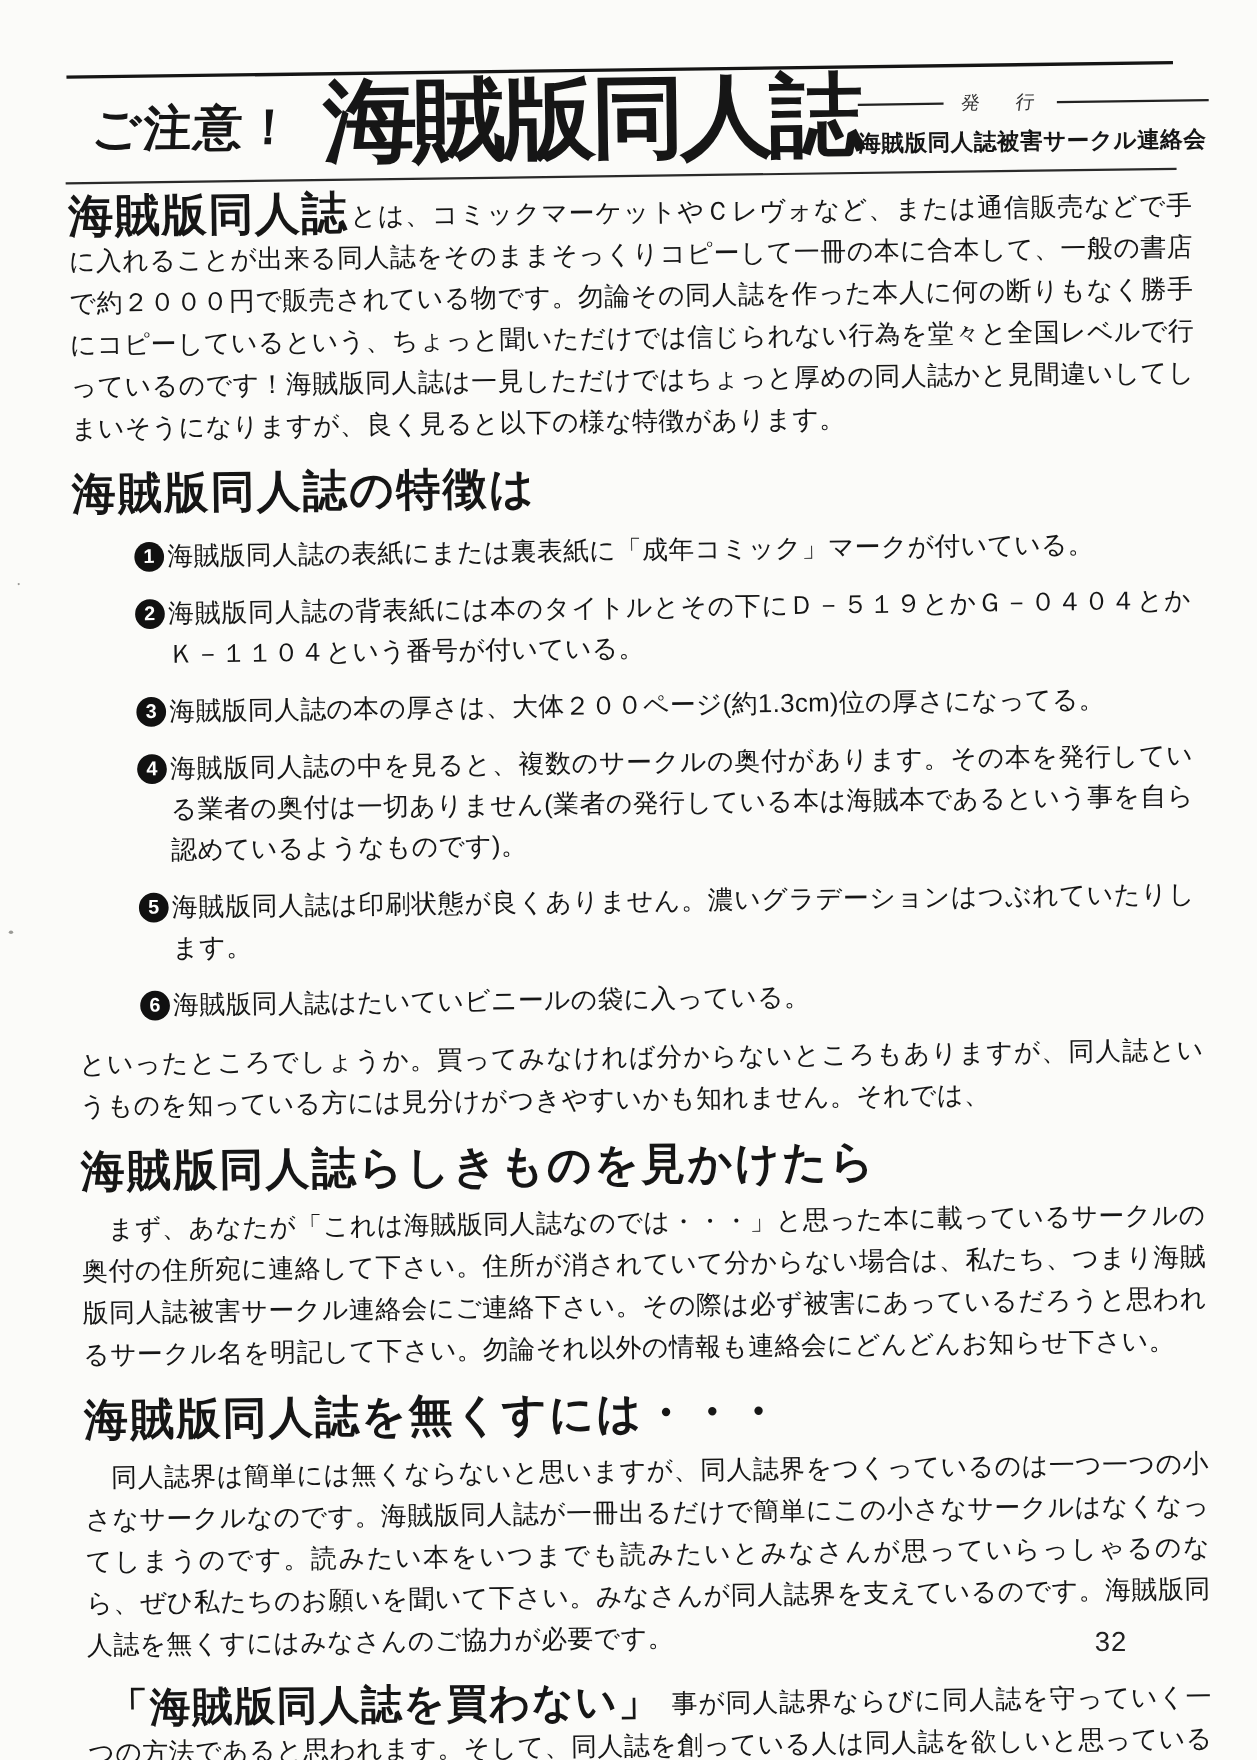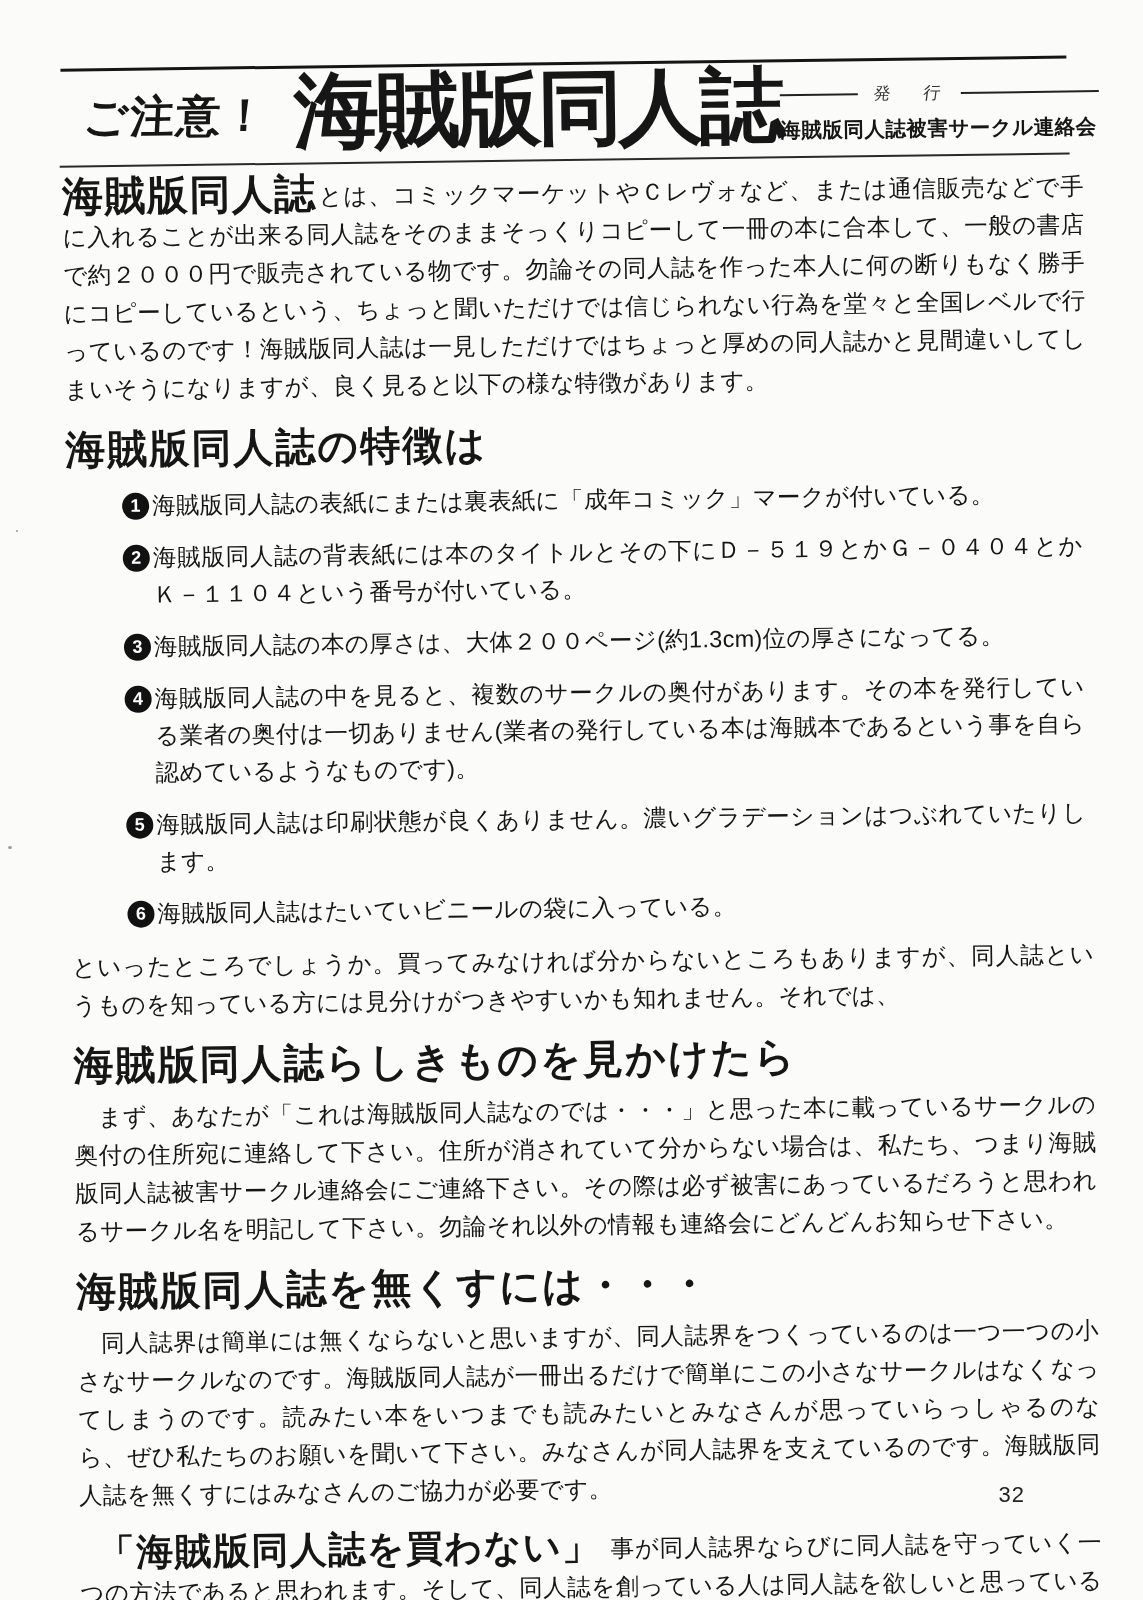--- a/index.html
+++ b/index.html
@@ -101,21 +101,21 @@
   .closing{margin:14px 0 0 2px;font-size:23.5px;line-height:38px;letter-spacing:0.4px;text-align:justify;}
   .body-para{margin:8px 0 0 2px;font-size:23.5px;line-height:38px;letter-spacing:0.4px;text-align:justify;}
   
   .dontbuy{margin:20px 0 0 2px;font-size:23.5px;line-height:38px;letter-spacing:0.4px;text-align:justify;}
   .dontbuy-lead{
     font-size:37px;font-weight:800;letter-spacing:1px;
     vertical-align:-2px;margin:0 10px 0 18px;
   }
   .page-number{
     position:absolute;right:118px;bottom:92px;
-    font-size:22px;color:#222;letter-spacing:1px;
+    font-size:25px;color:#222;letter-spacing:1px;
   }
   
   .speck{position:absolute;background:#9a9a96;border-radius:50%;}
   .speck.s1{left:8px;top:846px;width:4px;height:3px;}
   .speck.s2{left:16px;top:530px;width:2px;height:2px;}
 </style>
 </head>
 <body>
 
 <div class="page">

